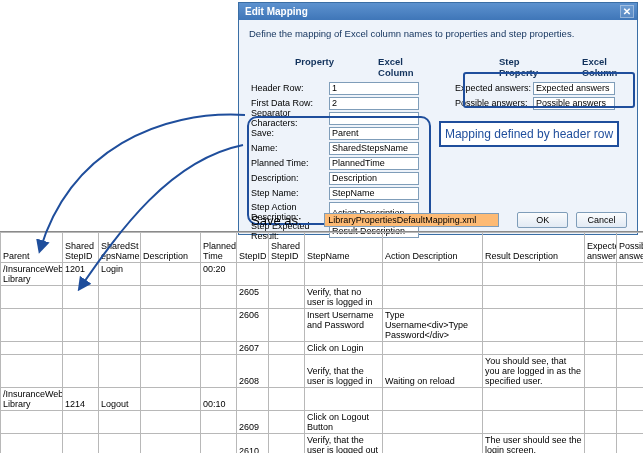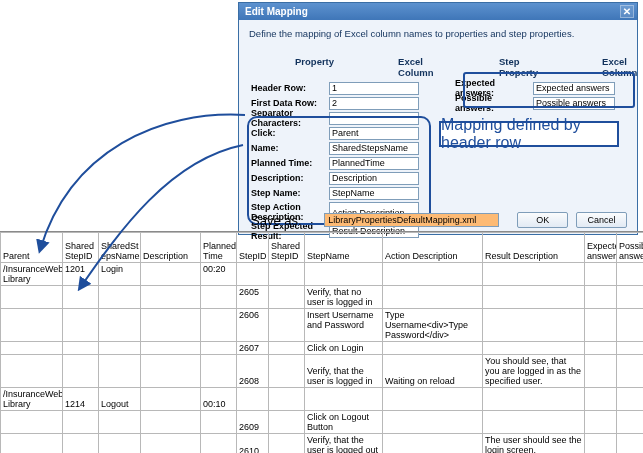--- a/index.html
+++ b/index.html
@@ -86,36 +86,35 @@
     position: absolute;
     left: 216px;
     top: 36px;
     width: 160px;
   }
   .grid-headrow {
     display: flex;
     margin-bottom: 3px;
   }
   .grid-headrow .h1 { width: 78px; }
-  .grid-headrow .h2 { width: 90px; margin-left: 20px; }
+  .grid-headrow .h2 { width: 90px; }
   #right-grid .grid-headrow .h1 { width: 78px; }
   #right-grid .grid-headrow .h2 { width: 82px; }
 
   .field-row {
     display: flex;
     align-items: center;
     height: 14px;
     margin-bottom: 1px;
   }
   .field-label {
     width: 78px;
     font-size: 9px;
     color: #000;
     line-height: 10px;
-    font-weight: bold;
   }
   .field-input {
     width: 90px;
     height: 13px;
     background: #ffffff;
     border: 1px solid #7f9db9;
     box-sizing: border-box;
     font-size: 9px;
     line-height: 11px;
     padding: 0 2px;
@@ -155,21 +154,21 @@
     position: absolute;
     left: 200px;
     top: 101px;
     width: 180px;
     height: 26px;
     border: 2px solid #1f4e9c;
     background: #ffffff;
     display: flex;
     align-items: center;
     justify-content: center;
-    font-size: 16px;
+    font-size: 12px;
     color: #1f4e9c;
     box-sizing: border-box;
   }
 
   
   #saveas-row {
     position: absolute;
     left: 12px;
     top: 192px;
     right: 10px;
@@ -271,21 +270,21 @@
       </div>
       <div class="field-row">
         <div class="field-label">First Data Row:</div>
         <div class="field-input">2</div>
       </div>
       <div class="field-row">
         <div class="field-label">Separator Characters:</div>
         <div class="field-input"></div>
       </div>
       <div class="field-row">
-        <div class="field-label">Click:</div>
+        <div class="field-label">Save:</div>
         <div class="field-input">Parent</div>
       </div>
       <div class="field-row">
         <div class="field-label">Name:</div>
         <div class="field-input">SharedStepsName</div>
       </div>
       <div class="field-row">
         <div class="field-label">Planned Time:</div>
         <div class="field-input">PlannedTime</div>
       </div>

